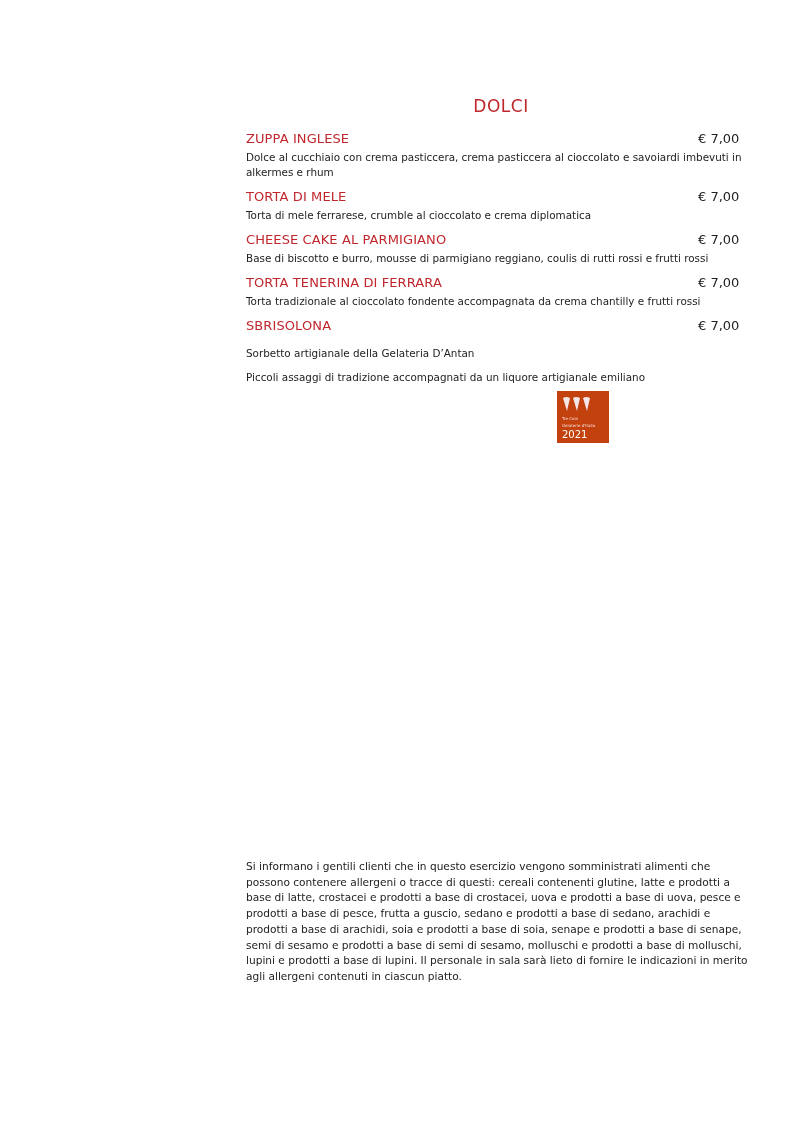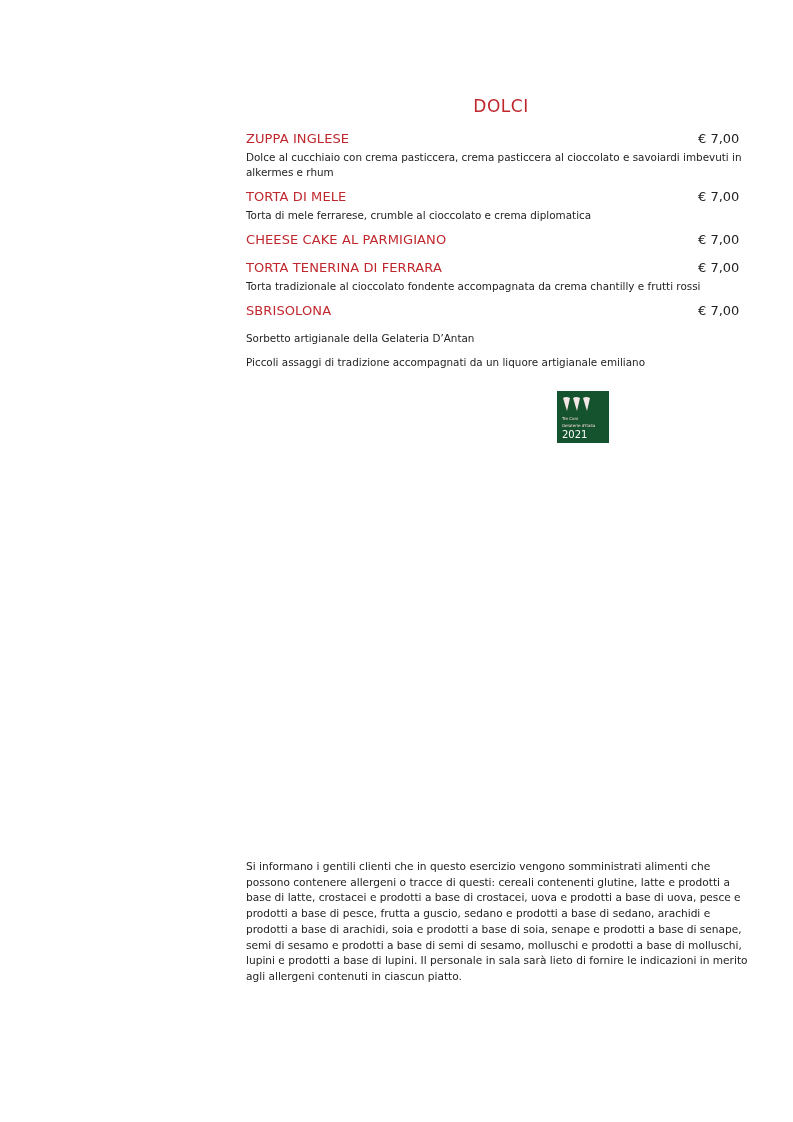--- a/index.html
+++ b/index.html
@@ -8,21 +8,21 @@
     .title { position: absolute; top: 96px; left: 0; width: 1002px; text-align: center;
              color: #c0272d; font-size: 17px; letter-spacing: 0.5px; }
     .menu { position: absolute; left: 246px; top: 131px; width: 510px; }
     .item { position: relative; margin-bottom: 9px; }
     .item-head { display: flex; justify-content: space-between; align-items: baseline;
                  height: 19px; }
     .item-name { color: #c0272d; font-size: 13px; letter-spacing: 0.1px; }
     .item-price { font-size: 13px; color: #222; width: 58px; text-align: left; margin-left: 12px; }
     .item-desc { font-size: 10.4px; line-height: 15px; color: #222; }
     .badge { position: absolute; left: 557px; top: 391px; width: 52px; height: 52px;
-             background: #14532d; color: #fff; }
+             background: #c2410c; color: #fff; }
     .badge-small { position: absolute; left: 5px; font-size: 4px; color: #fbdede; }
     .badge-year { position: absolute; left: 5px; bottom: 3px; font-size: 10px; color: #fff; }
     .allergen { position: absolute; left: 246px; top: 859px; width: 505px;
                 font-size: 10.6px; line-height: 15.7px; color: #222; }
   </style>
 </head>
 <body>
 
 <div class="title">DOLCI</div>
 
@@ -39,20 +39,21 @@
       <span class="item-name">TORTA DI MELE</span>
       <span class="item-price">€ 7,00</span>
     </div>
     <div class="item-desc">Torta di mele ferrarese, crumble al cioccolato e crema diplomatica</div>
   </div>
   <div class="item">
     <div class="item-head">
       <span class="item-name">CHEESE CAKE AL PARMIGIANO</span>
       <span class="item-price">€ 7,00</span>
     </div>
+    <div class="item-desc">Base di biscotto e burro, mousse di parmigiano reggiano, coulis di rutti rossi e frutti rossi</div>
   </div>
   <div class="item">
     <div class="item-head">
       <span class="item-name">TORTA TENERINA DI FERRARA</span>
       <span class="item-price">€ 7,00</span>
     </div>
     <div class="item-desc">Torta tradizionale al cioccolato fondente accompagnata da crema chantilly e frutti rossi</div>
   </div>
   <div class="item">
     <div class="item-head">

